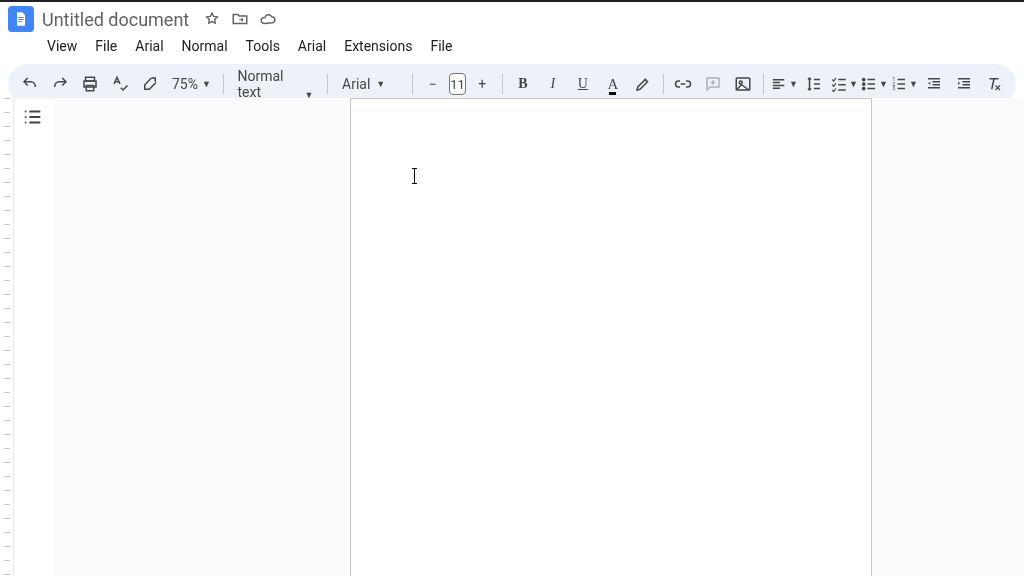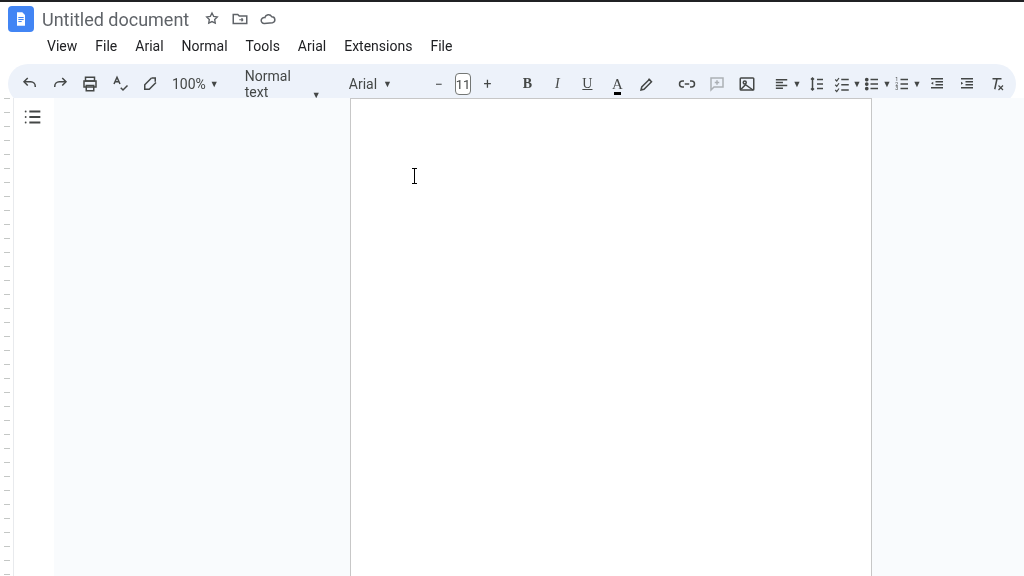--- a/index.html
+++ b/index.html
@@ -186,21 +186,21 @@
         <path d="m13 17 3 3 6-6"></path>
       </svg>
   </div>
   <div class="tb-btn">
     <svg width="18" height="18" viewBox="0 0 24 24" fill="none" stroke="#444746" stroke-width="2">
         <path d="M14 4h5v5"></path>
         <path d="M14 4 5 13v6h6l9-9"></path>
       </svg>
   </div>
   <div class="tb-zoom">
-    <span>100%</span>
+    <span>75%</span>
     <span class="dd-caret">▼</span>
   </div>
   <div class="tb-sep"></div>
 
   <div class="tb-style">
     <span>Normal text</span>
     <span class="dd-caret">▼</span>
   </div>
   <div class="tb-sep"></div>
 

